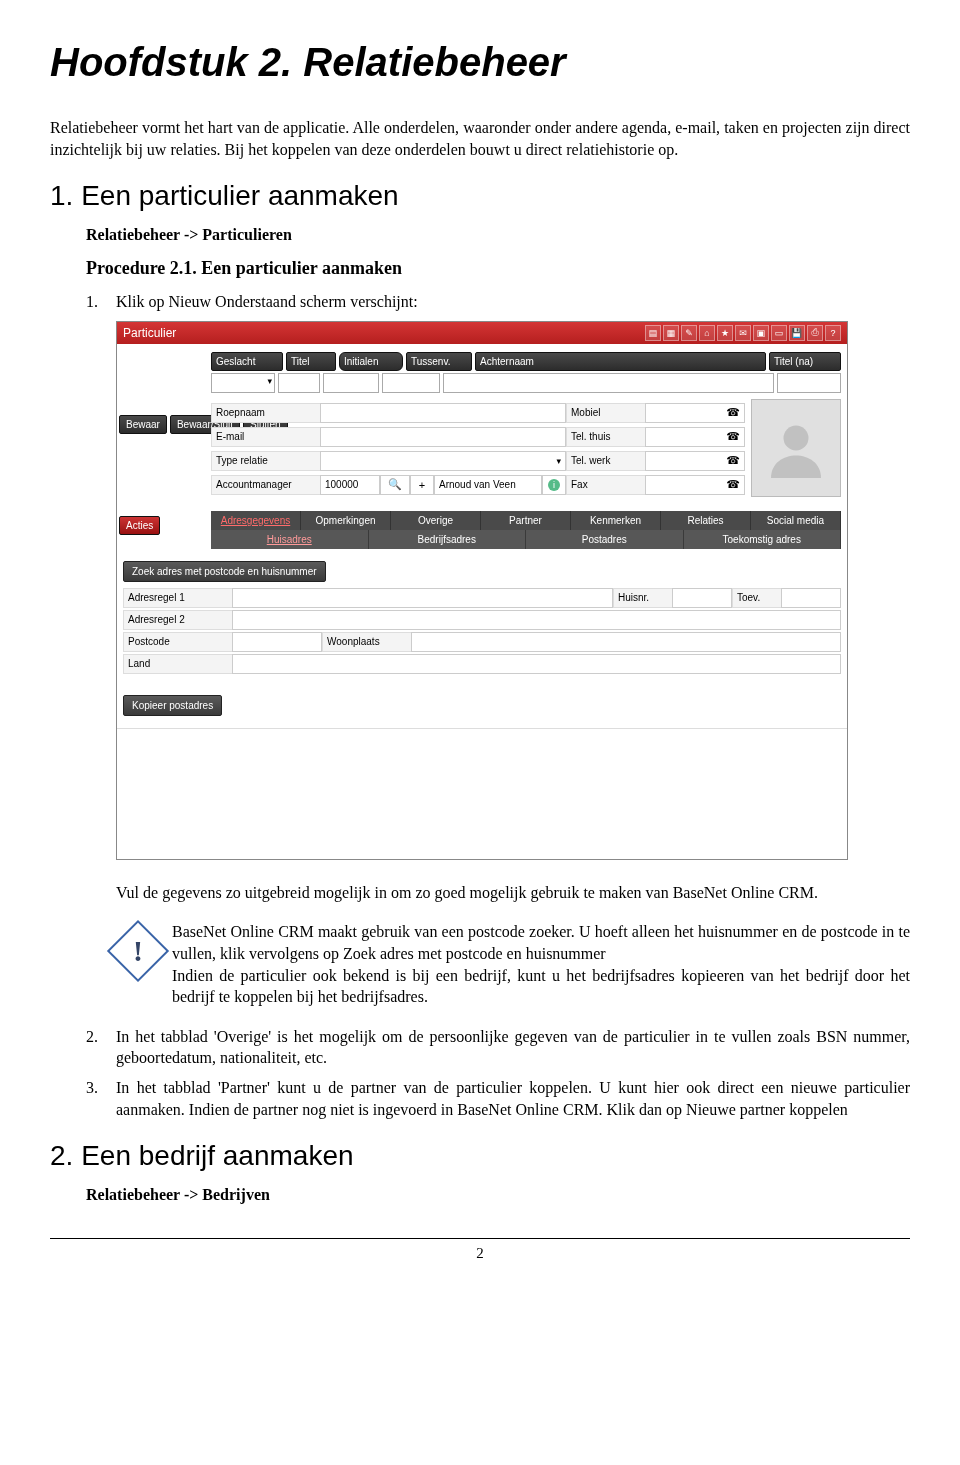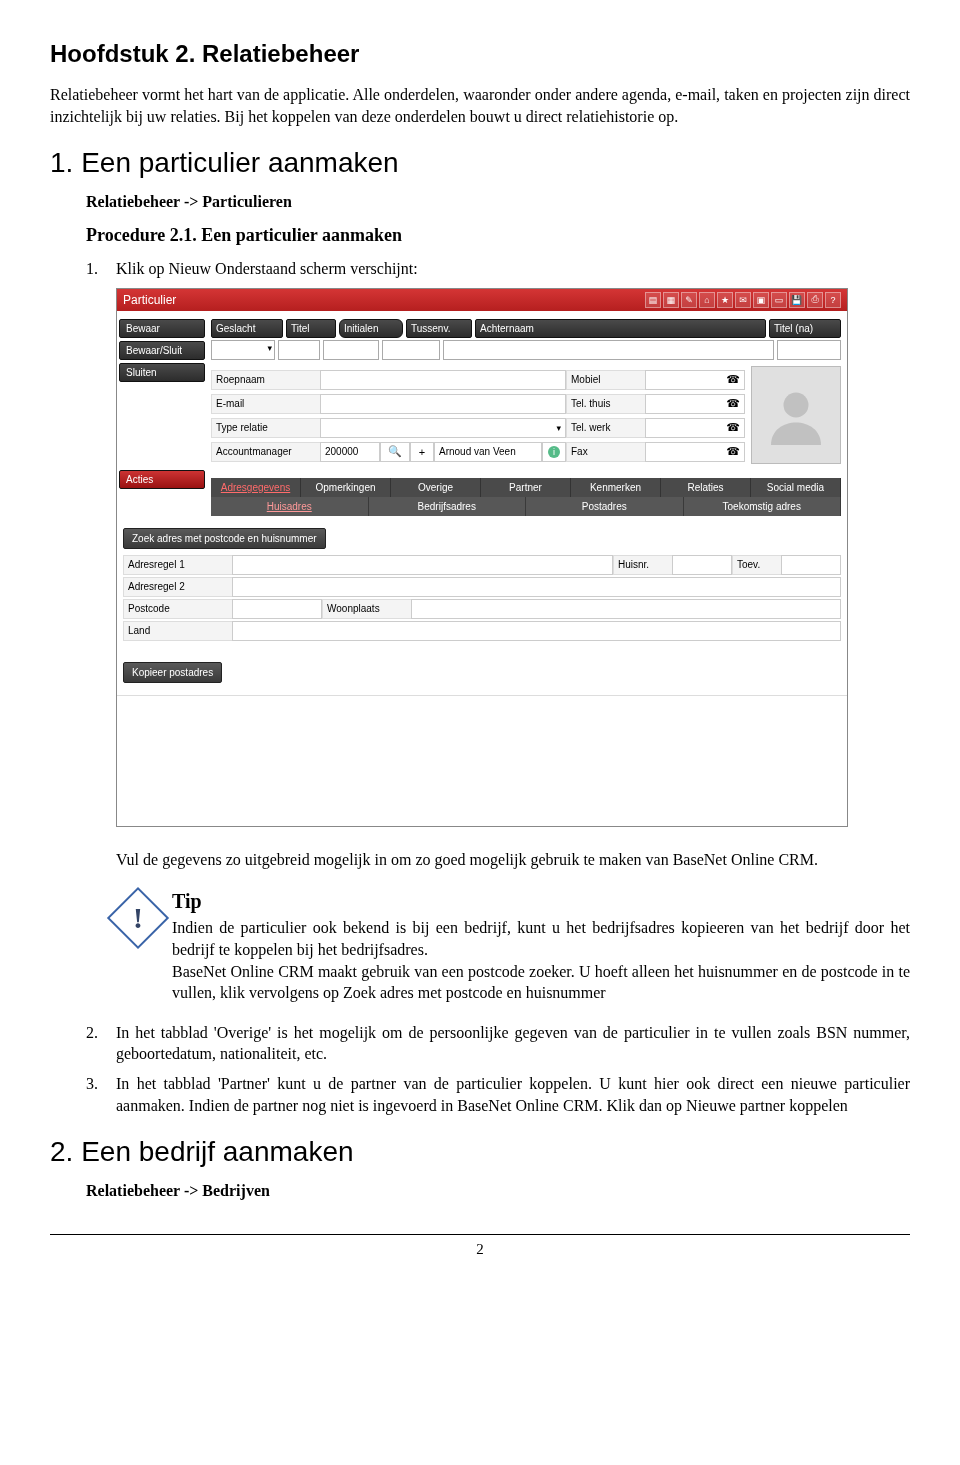--- a/index.html
+++ b/index.html
@@ -7,22 +7,23 @@
     font-family: "Times New Roman", Times, serif;
     background: #fff;
     color: #000;
     width: 960px;
     padding: 40px 50px 20px 50px;
     box-sizing: border-box;
   }
   h1.chapter {
     font-family: Arial, Helvetica, sans-serif;
     font-weight: bold;
-    font-size: 24px;
-    margin: 0 0 16px 0;
+    font-size: 40px;
+    margin: 0 0 32px 0;
+    font-style: italic;
   }
   p.body {
     font-size: 16px;
     line-height: 1.35;
     text-align: justify;
     margin: 0 0 14px 0;
   }
   h2.section {
     font-family: Arial, Helvetica, sans-serif;
     font-weight: normal;
@@ -78,21 +79,21 @@
     display: flex; align-items: center; justify-content: center;
     font-size: 9px;
   }
   .blankrow { height: 6px; background: #fff; }
   .form-area {
     display: flex;
     background: #fff;
     gap: 6px;
     padding: 2px 6px 6px 2px;
   }
-  .leftcol { width: 86px; display: flex; flex-direction: column; gap: 3px; }
+  .leftcol { width: 86px; display: flex; gap: 3px; align-items: center; }
   .darkbtn {
     background: linear-gradient(#4a4a4a,#2c2c2c);
     color: #fff;
     font-size: 10px;
     padding: 3px 6px;
     border: 1px solid #111;
     border-radius: 2px;
     text-align: left;
   }
   .rightcol { flex: 1; display: flex; flex-direction: column; }
@@ -287,21 +288,21 @@
               <div class="valcell" style="flex:1; justify-content:flex-end;">
                   <span style="font-size:9px;">▾</span>
                 </div>
               <div class="labelcell" style="width:70px;">Tel. werk</div>
               <div class="valcell" style="width:90px; justify-content:flex-end;">
                   <span>☎</span>
                 </div>
             </div>
             <div class="row-grid">
               <div class="labelcell">Accountmanager</div>
-              <div class="valcell" style="width:50px; font-size:10px;">200000</div>
+              <div class="valcell" style="width:50px; font-size:10px;">100000</div>
               <div class="valcell" style="width:20px; justify-content:center;">🔍</div>
               <div class="valcell" style="width:14px; justify-content:center;">+</div>
               <div class="valcell" style="flex:1; font-size:10px;">Arnoud van Veen</div>
               <div class="valcell" style="width:14px; justify-content:center;">
                   <div class="infoicon">i</div>
                 </div>
               <div class="labelcell" style="width:70px;">Fax</div>
               <div class="valcell" style="width:90px; justify-content:flex-end;">
                   <span>☎</span>
                 </div>
@@ -374,23 +375,22 @@
   </div>
 </div>
 
 <p class="after-ss">Vul de gegevens zo uitgebreid mogelijk in om zo goed mogelijk gebruik te maken van BaseNet Online CRM.</p>
 
 <div class="tip-block">
   <div class="tip-icon">
       <span>!</span>
     </div>
   <div class="tip-body">
-    <div class="tip-title">Tip</div>
+    <div>BaseNet Online CRM maakt gebruik van een postcode zoeker. U hoeft alleen het huisnummer en de postcode in te vullen, klik vervolgens op Zoek adres met postcode en huisnummer</div>
     <div>Indien de particulier ook bekend is bij een bedrijf, kunt u het bedrijfsadres kopieeren van het bedrijf door het bedrijf te koppelen bij het bedrijfsadres.</div>
-    <div>BaseNet Online CRM maakt gebruik van een postcode zoeker. U hoeft alleen het huisnummer en de postcode in te vullen, klik vervolgens op Zoek adres met postcode en huisnummer</div>
   </div>
 </div>
 
 <div class="step">
   <div class="num">2.</div>
   <div class="txt">In het tabblad 'Overige' is het mogelijk om de persoonlijke gegeven van de particulier in te vullen zoals BSN nummer, geboortedatum, nationaliteit, etc.</div>
 </div>
 
 <div class="step">
   <div class="num">3.</div>

